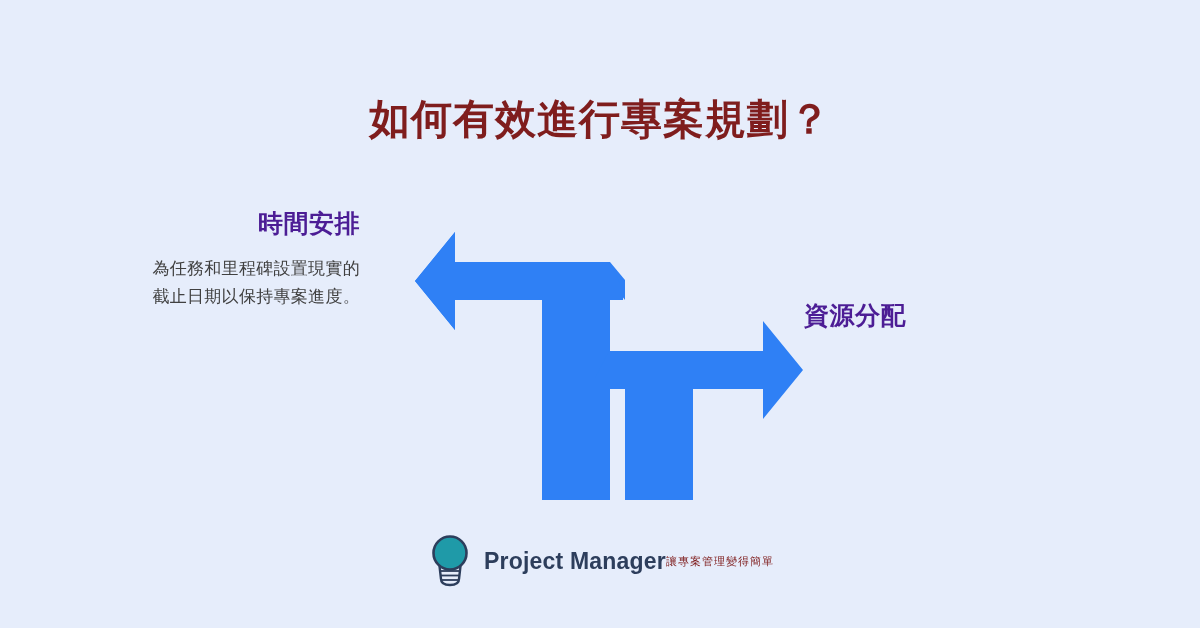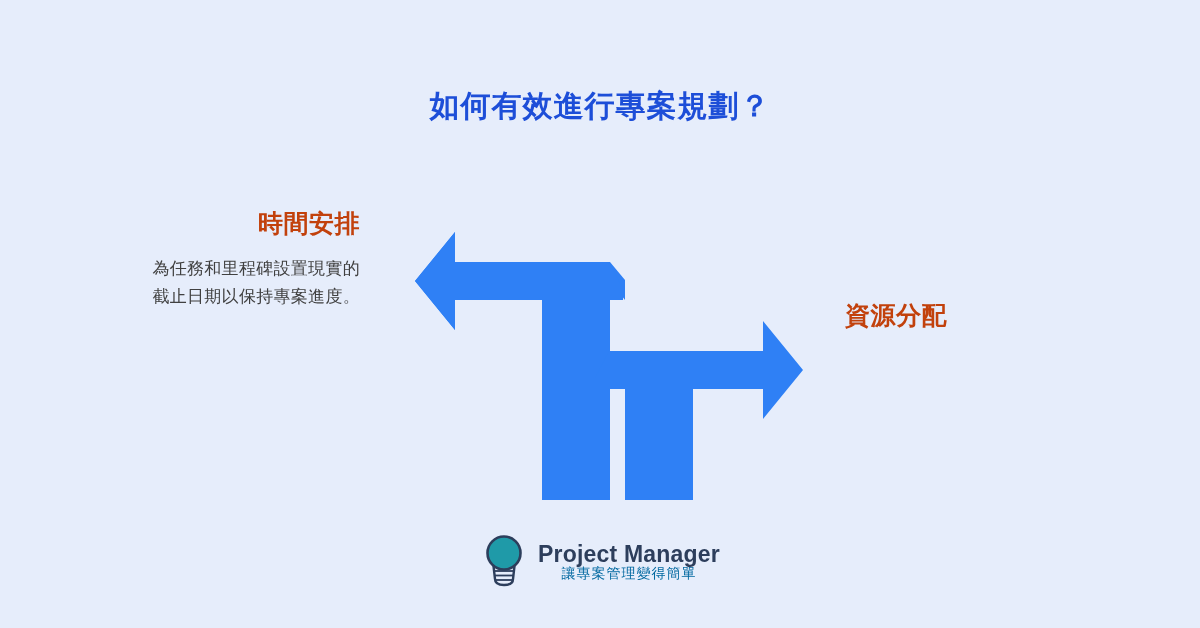--- a/index.html
+++ b/index.html
@@ -23,57 +23,57 @@
     background: #e6edfb;
   }
 
   
   .title {
     position: absolute;
     left: 0;
     top: 68px;
     width: 1200px;
     text-align: center;
-    font-size: 30px;
+    font-size: 41px;
     font-weight: bold;
-    color: #1d4ed8;
+    color: #7f1d1d;
     letter-spacing: 1px;
     line-height: 1.2;
     white-space: nowrap;
   }
 
   
   .callout {
     position: absolute;
   }
   .callout-heading {
     font-size: 25px;
     font-weight: bold;
-    color: #c2410c;
+    color: #4c1d95;
     line-height: 1.25;
     margin: 0 0 16px 0;
     letter-spacing: 0.5px;
   }
   .callout-body {
     font-size: 17px;
     font-weight: normal;
     color: #404040;
     line-height: 1.62;
     margin: 0;
     letter-spacing: 0.3px;
   }
 
   #callout-timeline {
     left: 138px;
     top: 208px;
     width: 222px;
     text-align: right;
   }
   #callout-resources {
-    left: 845px;
+    left: 804px;
     top: 300px;
     width: 215px;
     text-align: left;
   }
 
   
   .diagram {
     position: absolute;
     left: 395px;
     top: 218px;
@@ -100,36 +100,35 @@
   .logo-bulb {
     width: 48px;
     height: 58px;
     flex: 0 0 auto;
   }
   .logo-bulb svg {
     display: block;
   }
   .logo-text {
     display: flex;
-    flex-direction: column;
     align-items: center;
     line-height: 1;
   }
   .logo-name {
     font-size: 23px;
     font-weight: bold;
     color: #2d3e5c;
     letter-spacing: 0.2px;
     white-space: nowrap;
   }
   .logo-tagline {
     margin-top: 0;
-    font-size: 14px;
+    font-size: 11px;
     font-weight: normal;
-    color: #0369a1;
+    color: #7f1d1d;
     letter-spacing: 1px;
     white-space: nowrap;
   }
 </style>
 </head>
 <body>
 
 <div class="infographic">
 
   <h1 class="title">如何有效進行專案規劃？</h1>

